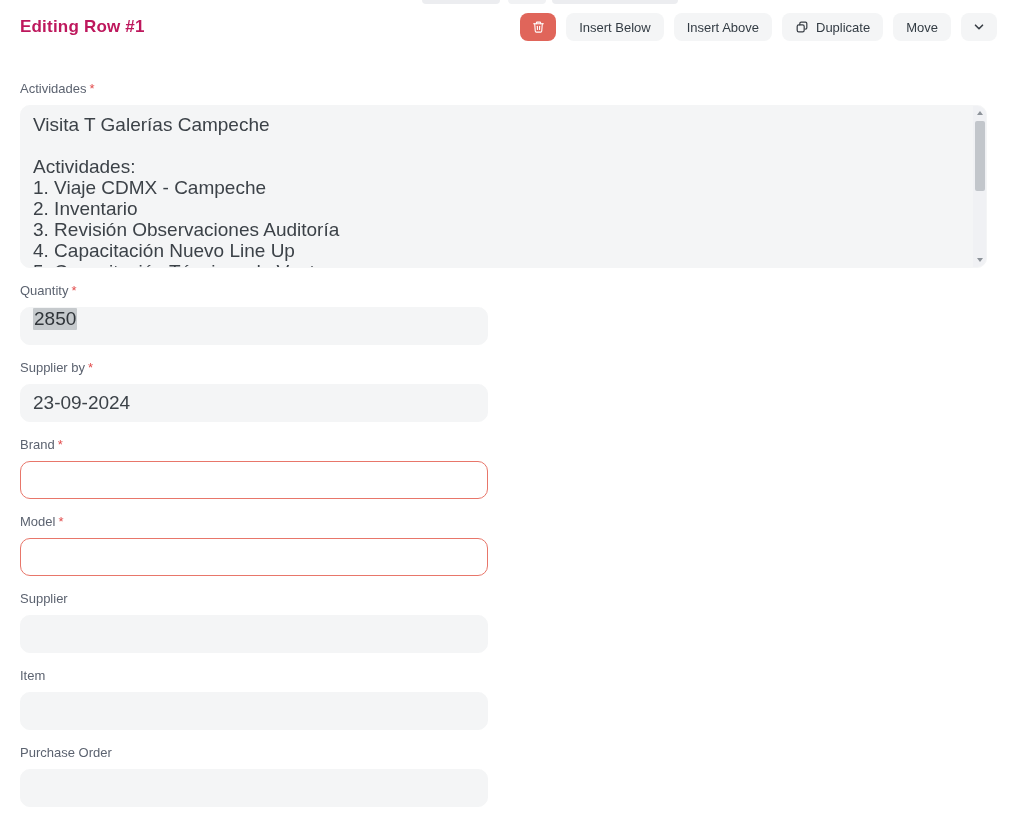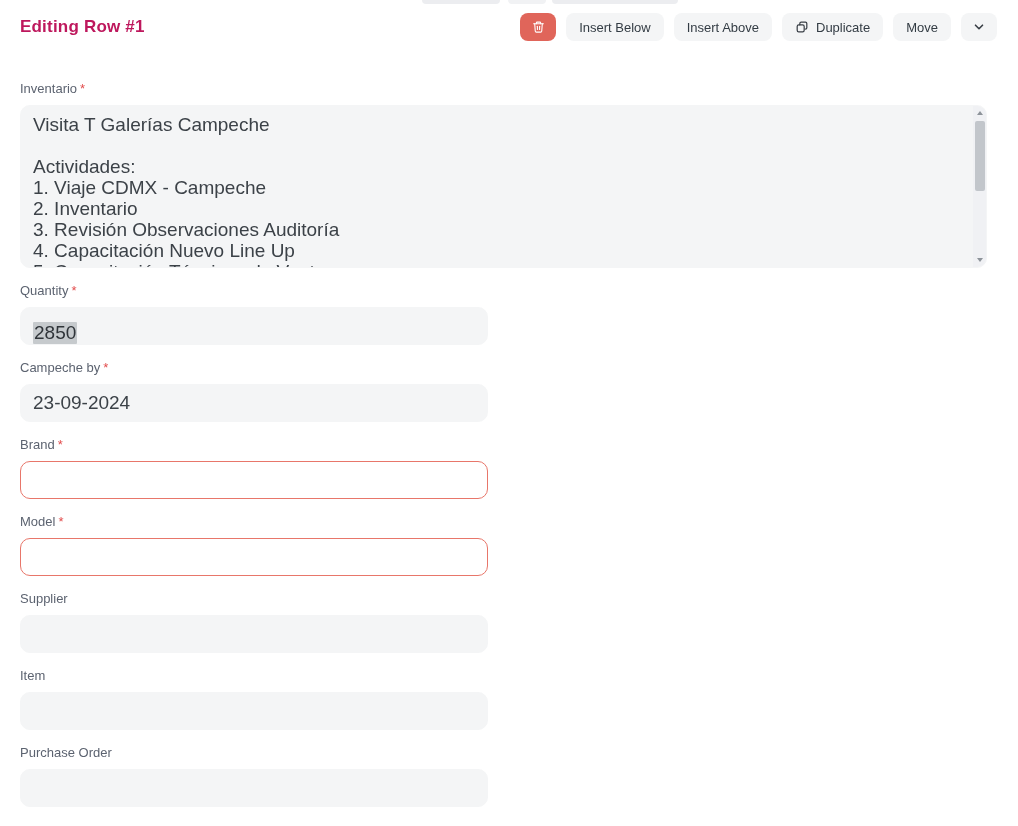--- a/index.html
+++ b/index.html
@@ -33,21 +33,21 @@
   .field-label { display:block; font-size:13px; line-height:16px; color:#5c6370; margin-bottom:8px; }
   .req { color:#e24c4c; margin-left:3px; }
 
   .control {
     display:block; background:#f4f5f6; border:1px solid #f4f5f6; border-radius:10px;
     height:38px; width:468px; padding:0 12px; font-family:inherit; font-size:19px;
     color:#3c4248; outline:none;
   }
   .control.invalid { background:#ffffff; border:1px solid #e8766a; }
 
-  .qty-box { display:flex; align-items:flex-end; }
+  .qty-box { display:flex; align-items:flex-start; }
   .qty-box .sel { background:#c6cacd; color:#2f3439; padding:0 1px; border-radius:1px; }
 
   
   .textarea-wrap { position:relative; width:967px; }
   textarea.control {
     width:967px; height:163px; resize:none; overflow:hidden;
     padding:8px 26px 8px 12px; line-height:21px; white-space:pre-wrap;
   }
   textarea.control::-webkit-scrollbar { display:none; }
   .fake-scrollbar {
@@ -100,21 +100,21 @@
           <path d="M2.5 4.2l3.5 3.5 3.5-3.5" stroke="#383e45" stroke-width="1.6" stroke-linecap="round" stroke-linejoin="round"></path>
         </svg>
       </span>
     </button>
   </div>
 </div>
 
 <div class="form">
 
   <div class="field">
-    <label class="field-label"><span>Inventario</span><span class="req">*</span></label>
+    <label class="field-label"><span>Actividades</span><span class="req">*</span></label>
     <div class="textarea-wrap">
       <textarea class="control" spellcheck="false" style="">Visita T Galerías Campeche
 
 Actividades:
 1. Viaje CDMX - Campeche
 2. Inventario
 3. Revisión Observaciones Auditoría
 4. Capacitación Nuevo Line Up
 5. Capacitación Técnicas de Ventas</textarea>
       <div class="fake-scrollbar">
@@ -130,21 +130,21 @@
   </div>
 
   <div class="field">
     <label class="field-label"><span>Quantity</span><span class="req">*</span></label>
     <div class="control qty-box">
       <span class="sel">2850</span>
     </div>
   </div>
 
   <div class="field">
-    <label class="field-label"><span>Campeche by</span><span class="req">*</span></label>
+    <label class="field-label"><span>Supplier by</span><span class="req">*</span></label>
     <input class="control" type="text" value="23-09-2024" style="">
   </div>
 
   <div class="field">
     <label class="field-label"><span>Brand</span><span class="req">*</span></label>
     <input class="control invalid" type="text" value="" style="">
   </div>
 
   <div class="field">
     <label class="field-label"><span>Model</span><span class="req">*</span></label>

